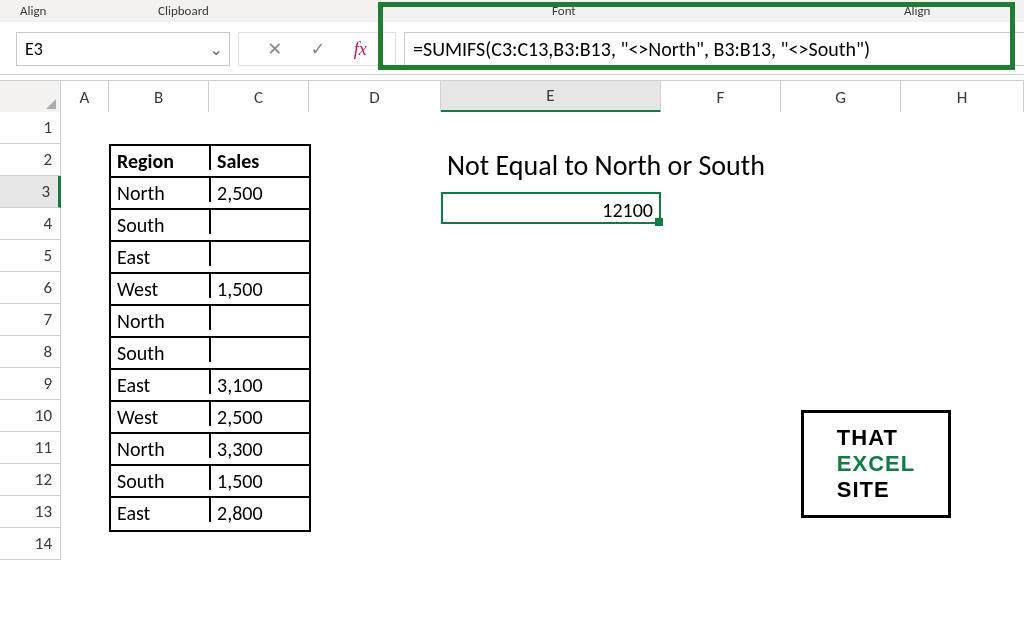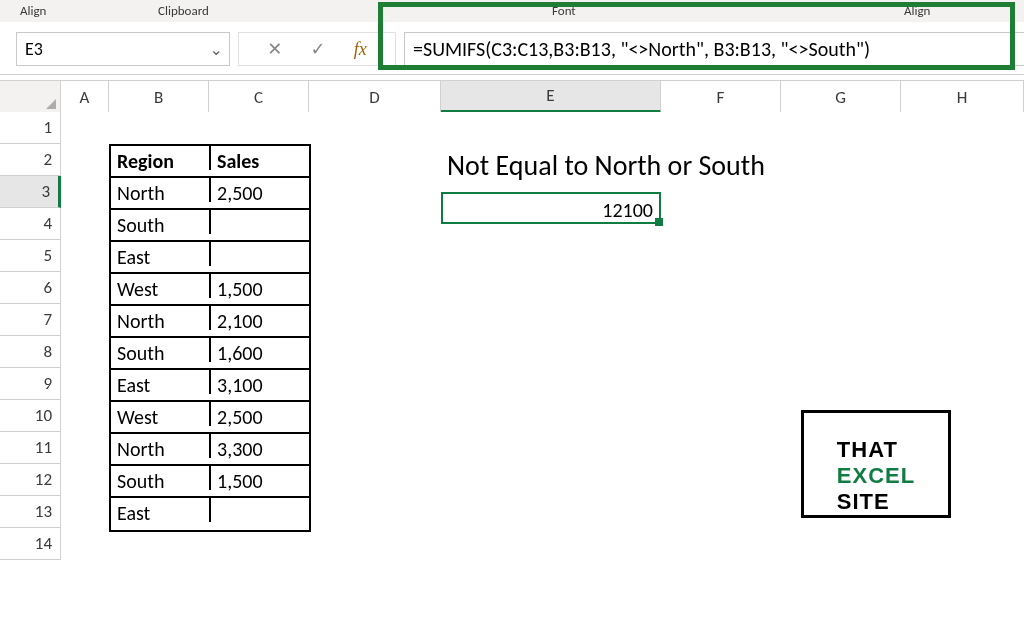--- a/index.html
+++ b/index.html
@@ -17,21 +17,21 @@
     .formula-highlight { position:absolute; left:378px; top:2px; width:637px; height:68px;
       border:5px solid #1e7e34; z-index:3; pointer-events:none; }
 
     
     .bar-row { position:absolute; left:0; top:28px; width:1024px; height:42px;margin-left:16px; }
     .name-box { position:absolute; left:0; top:4px; width:214px; height:34px; border:1px solid #c9c9c9;
       background:#fff; display:flex; align-items:center; padding-left:8px; font-size:18px; }
     .name-box .chev { position:absolute; right:6px; top:7px; color:#666; font-size:16px; }
     .fx-ctrls { position:absolute; left:222px; top:4px; width:158px; height:34px; border:1px solid #e0e0e0;
       background:#fff; display:flex; align-items:center; justify-content:space-evenly; color:#888; font-size:18px; }
-    .fx-ctrls .fx { font-style:italic; color:#a16207; font-family:"Times New Roman",serif; }
+    .fx-ctrls .fx { font-style:italic; color:#be185d; font-family:"Times New Roman",serif; }
     .formula-input { position:absolute; left:388px; top:4px; width:628px; height:34px; border:1px solid #c9c9c9;
       background:#fff; font-size:20px; padding:4px 8px; font-family:Calibri,Arial,sans-serif; }
 
     
     .col-headers { position:absolute; left:0; top:80px; width:1024px; height:32px; background:#fff;
       border-top:1px solid #d0d0d0; border-bottom:1px solid #d0d0d0; }
     .corner { position:absolute; left:0; top:0; width:61px; height:32px; background:#f3f2f1;
       border-right:1px solid #d0d0d0; }
     .corner::after { content:""; position:absolute; right:4px; bottom:4px; width:0; height:0;
       border-left:10px solid transparent; border-bottom:10px solid #acacac; }
@@ -68,21 +68,21 @@
 
     
     .lbl-e2 { position:absolute; left:447px; top:148px; font-size:28px; }
     .sel-cell { position:absolute; left:441px; top:192px; width:220px; height:32px;
       border:2px solid #107c41; }
     .sel-cell .val { position:absolute; right:6px; top:4px; font-size:20px; }
     .sel-cell .handle { position:absolute; right:-4px; bottom:-4px; width:8px; height:8px; background:#107c41; }
 
     
     .logo { position:absolute; left:801px; top:410px; width:150px; height:108px;
-      border:3px solid #000; display:flex; align-items:flex-end; justify-content:center; }
+      border:3px solid #000; display:flex; align-items:center; justify-content:center; }
     .logo .inner { font-family:Arial,Helvetica,sans-serif; font-weight:900; font-size:22px;
       line-height:26px; letter-spacing:1px; }
     .logo .inner .g { color:#107c41; }
 
     
     .sep { position:absolute; left:0; top:74px; width:1024px; height:1px; background:#d0d0d0; }
   </style>
 </head>
 <body>
 
@@ -153,44 +153,43 @@
   </div>
   <div class="row">
     <div class="cell cB">East</div>
   </div>
   <div class="row">
     <div class="cell cB">West</div>
     <div class="cell cC">1,500</div>
   </div>
   <div class="row">
     <div class="cell cB">North</div>
-    <div class="cell cC">2,100</div>
   </div>
   <div class="row">
     <div class="cell cB">South</div>
-    <div class="cell cC">1,600</div>
   </div>
   <div class="row">
     <div class="cell cB">East</div>
     <div class="cell cC">3,100</div>
   </div>
   <div class="row">
     <div class="cell cB">West</div>
     <div class="cell cC">2,500</div>
   </div>
   <div class="row">
     <div class="cell cB">North</div>
     <div class="cell cC">3,300</div>
   </div>
   <div class="row">
     <div class="cell cB">South</div>
     <div class="cell cC">1,500</div>
   </div>
   <div class="row">
     <div class="cell cB">East</div>
+    <div class="cell cC">2,800</div>
   </div>
 </div>
 
 <div class="lbl-e2">Not Equal to North or South</div>
 <div class="sel-cell">
   <span class="val">12100</span>
   <div class="handle"></div>
 </div>
 
 <div class="logo">

